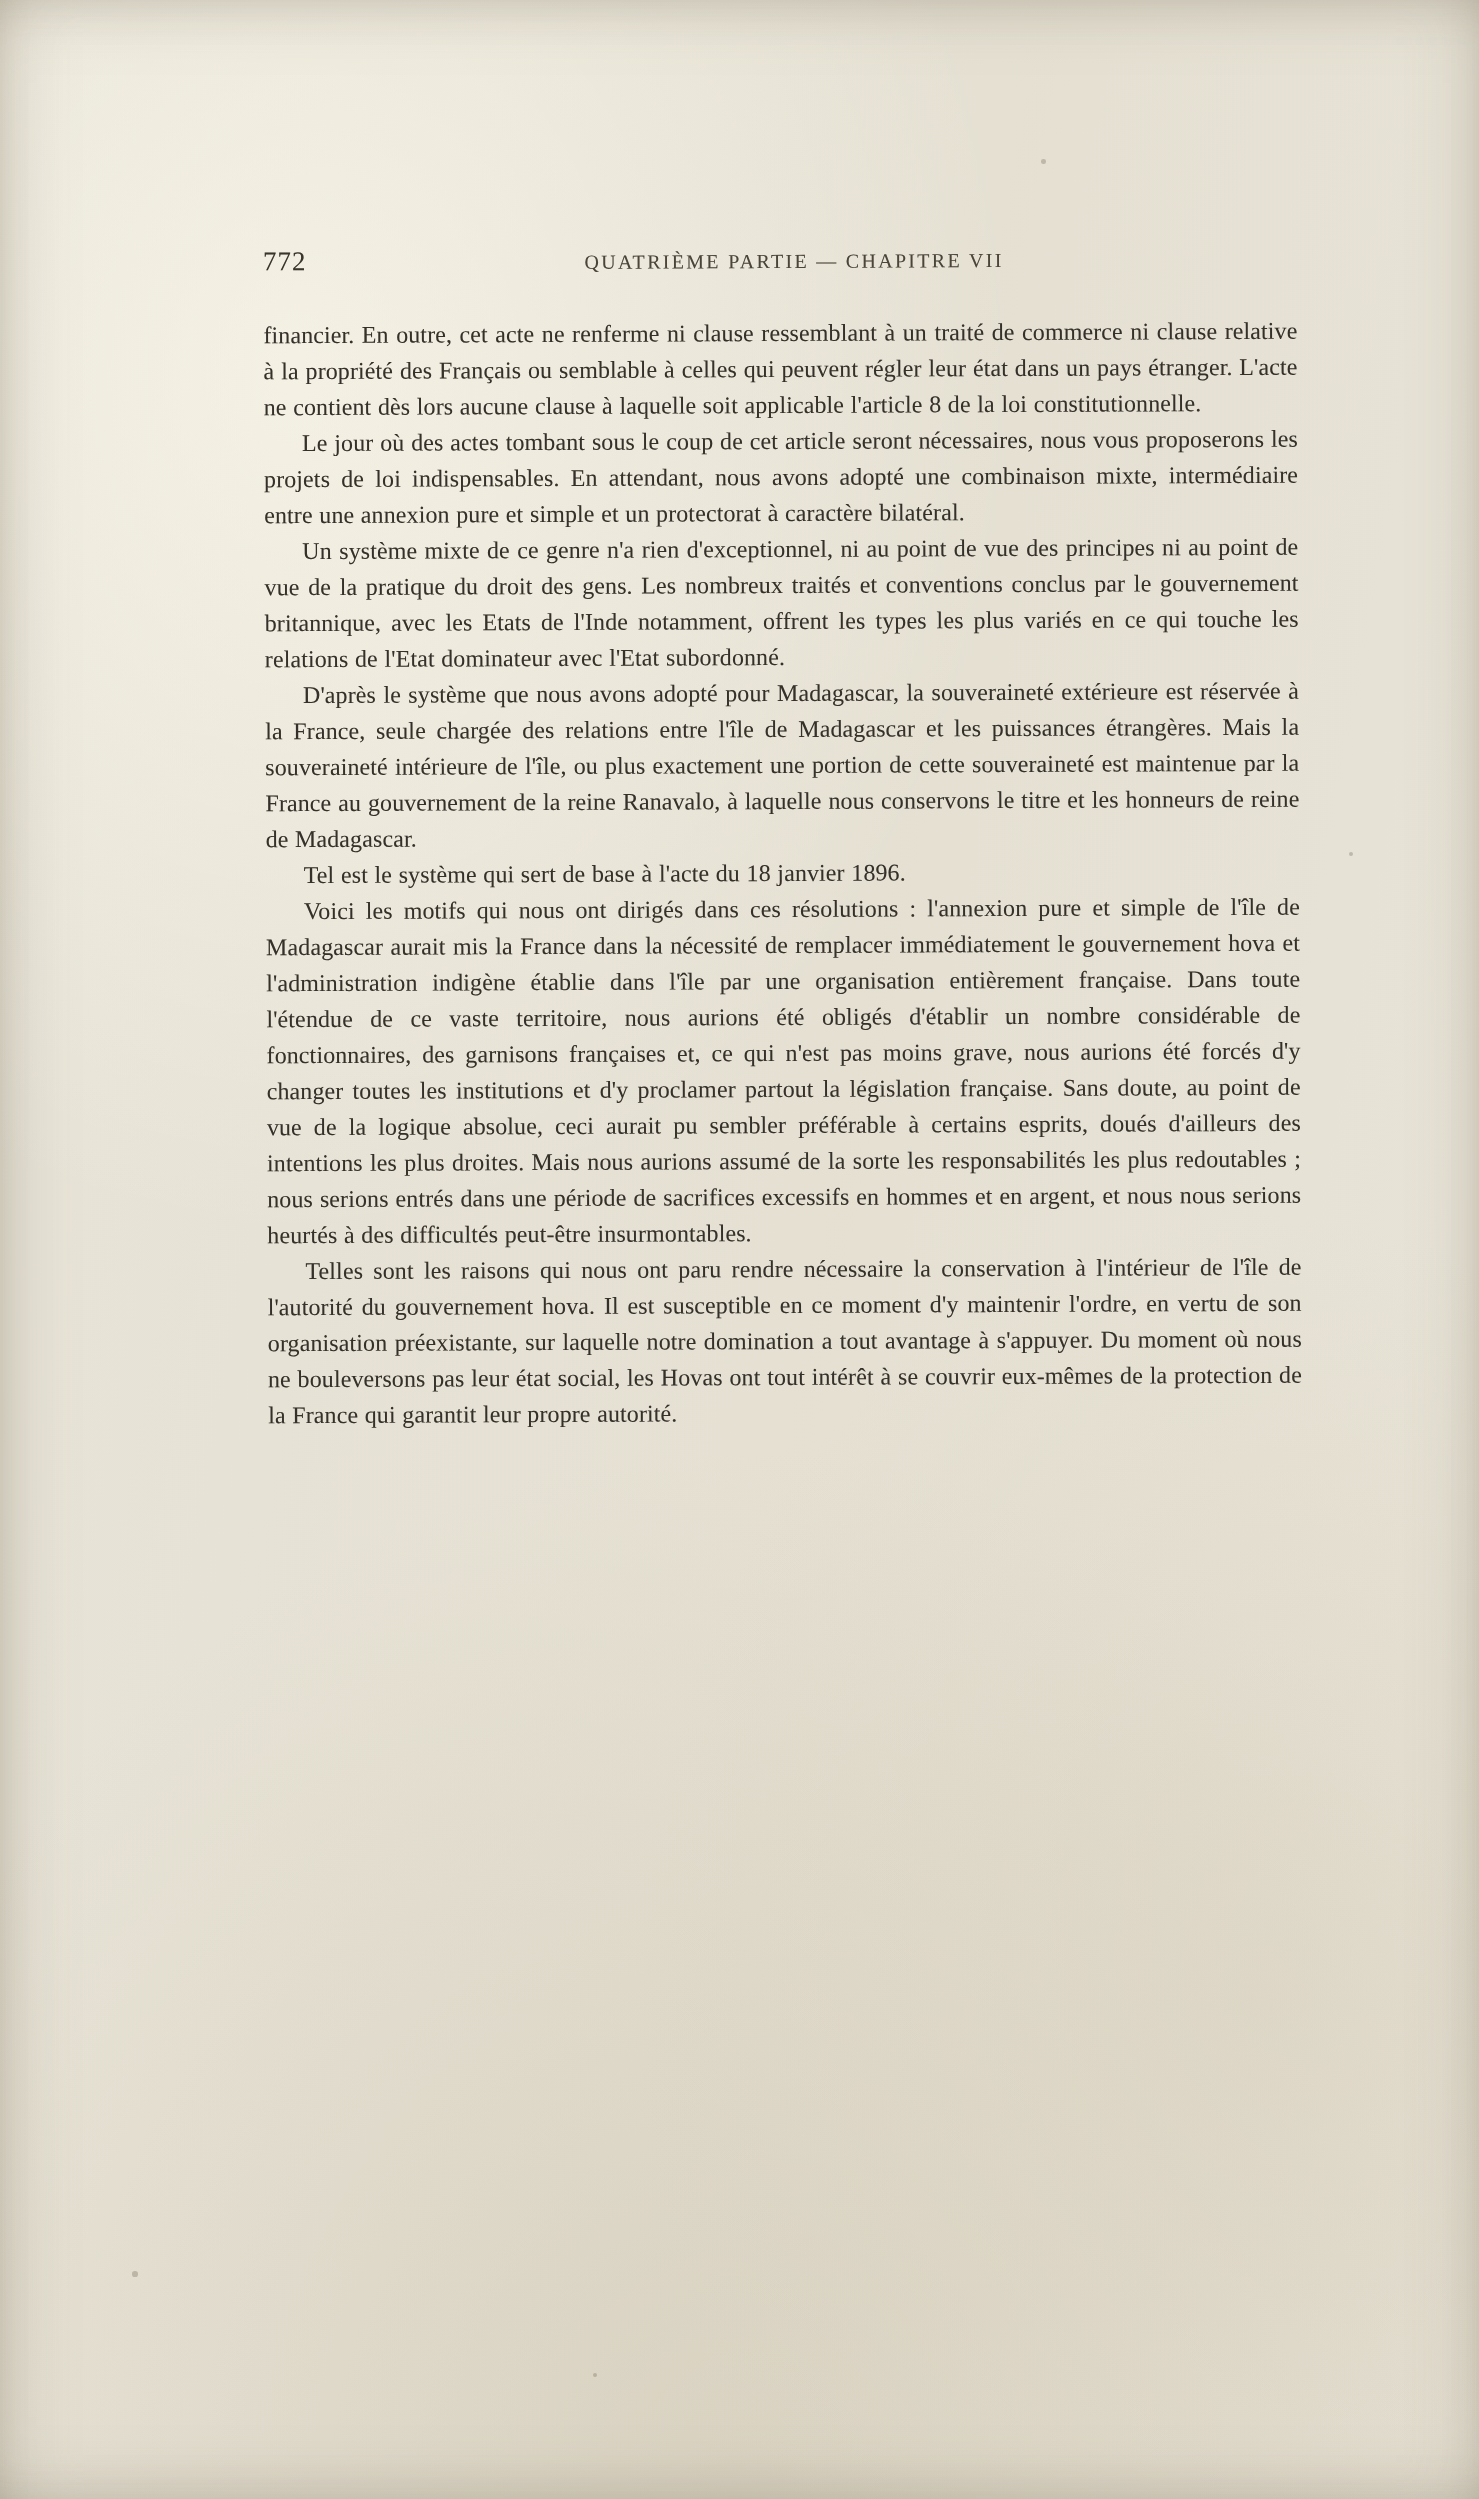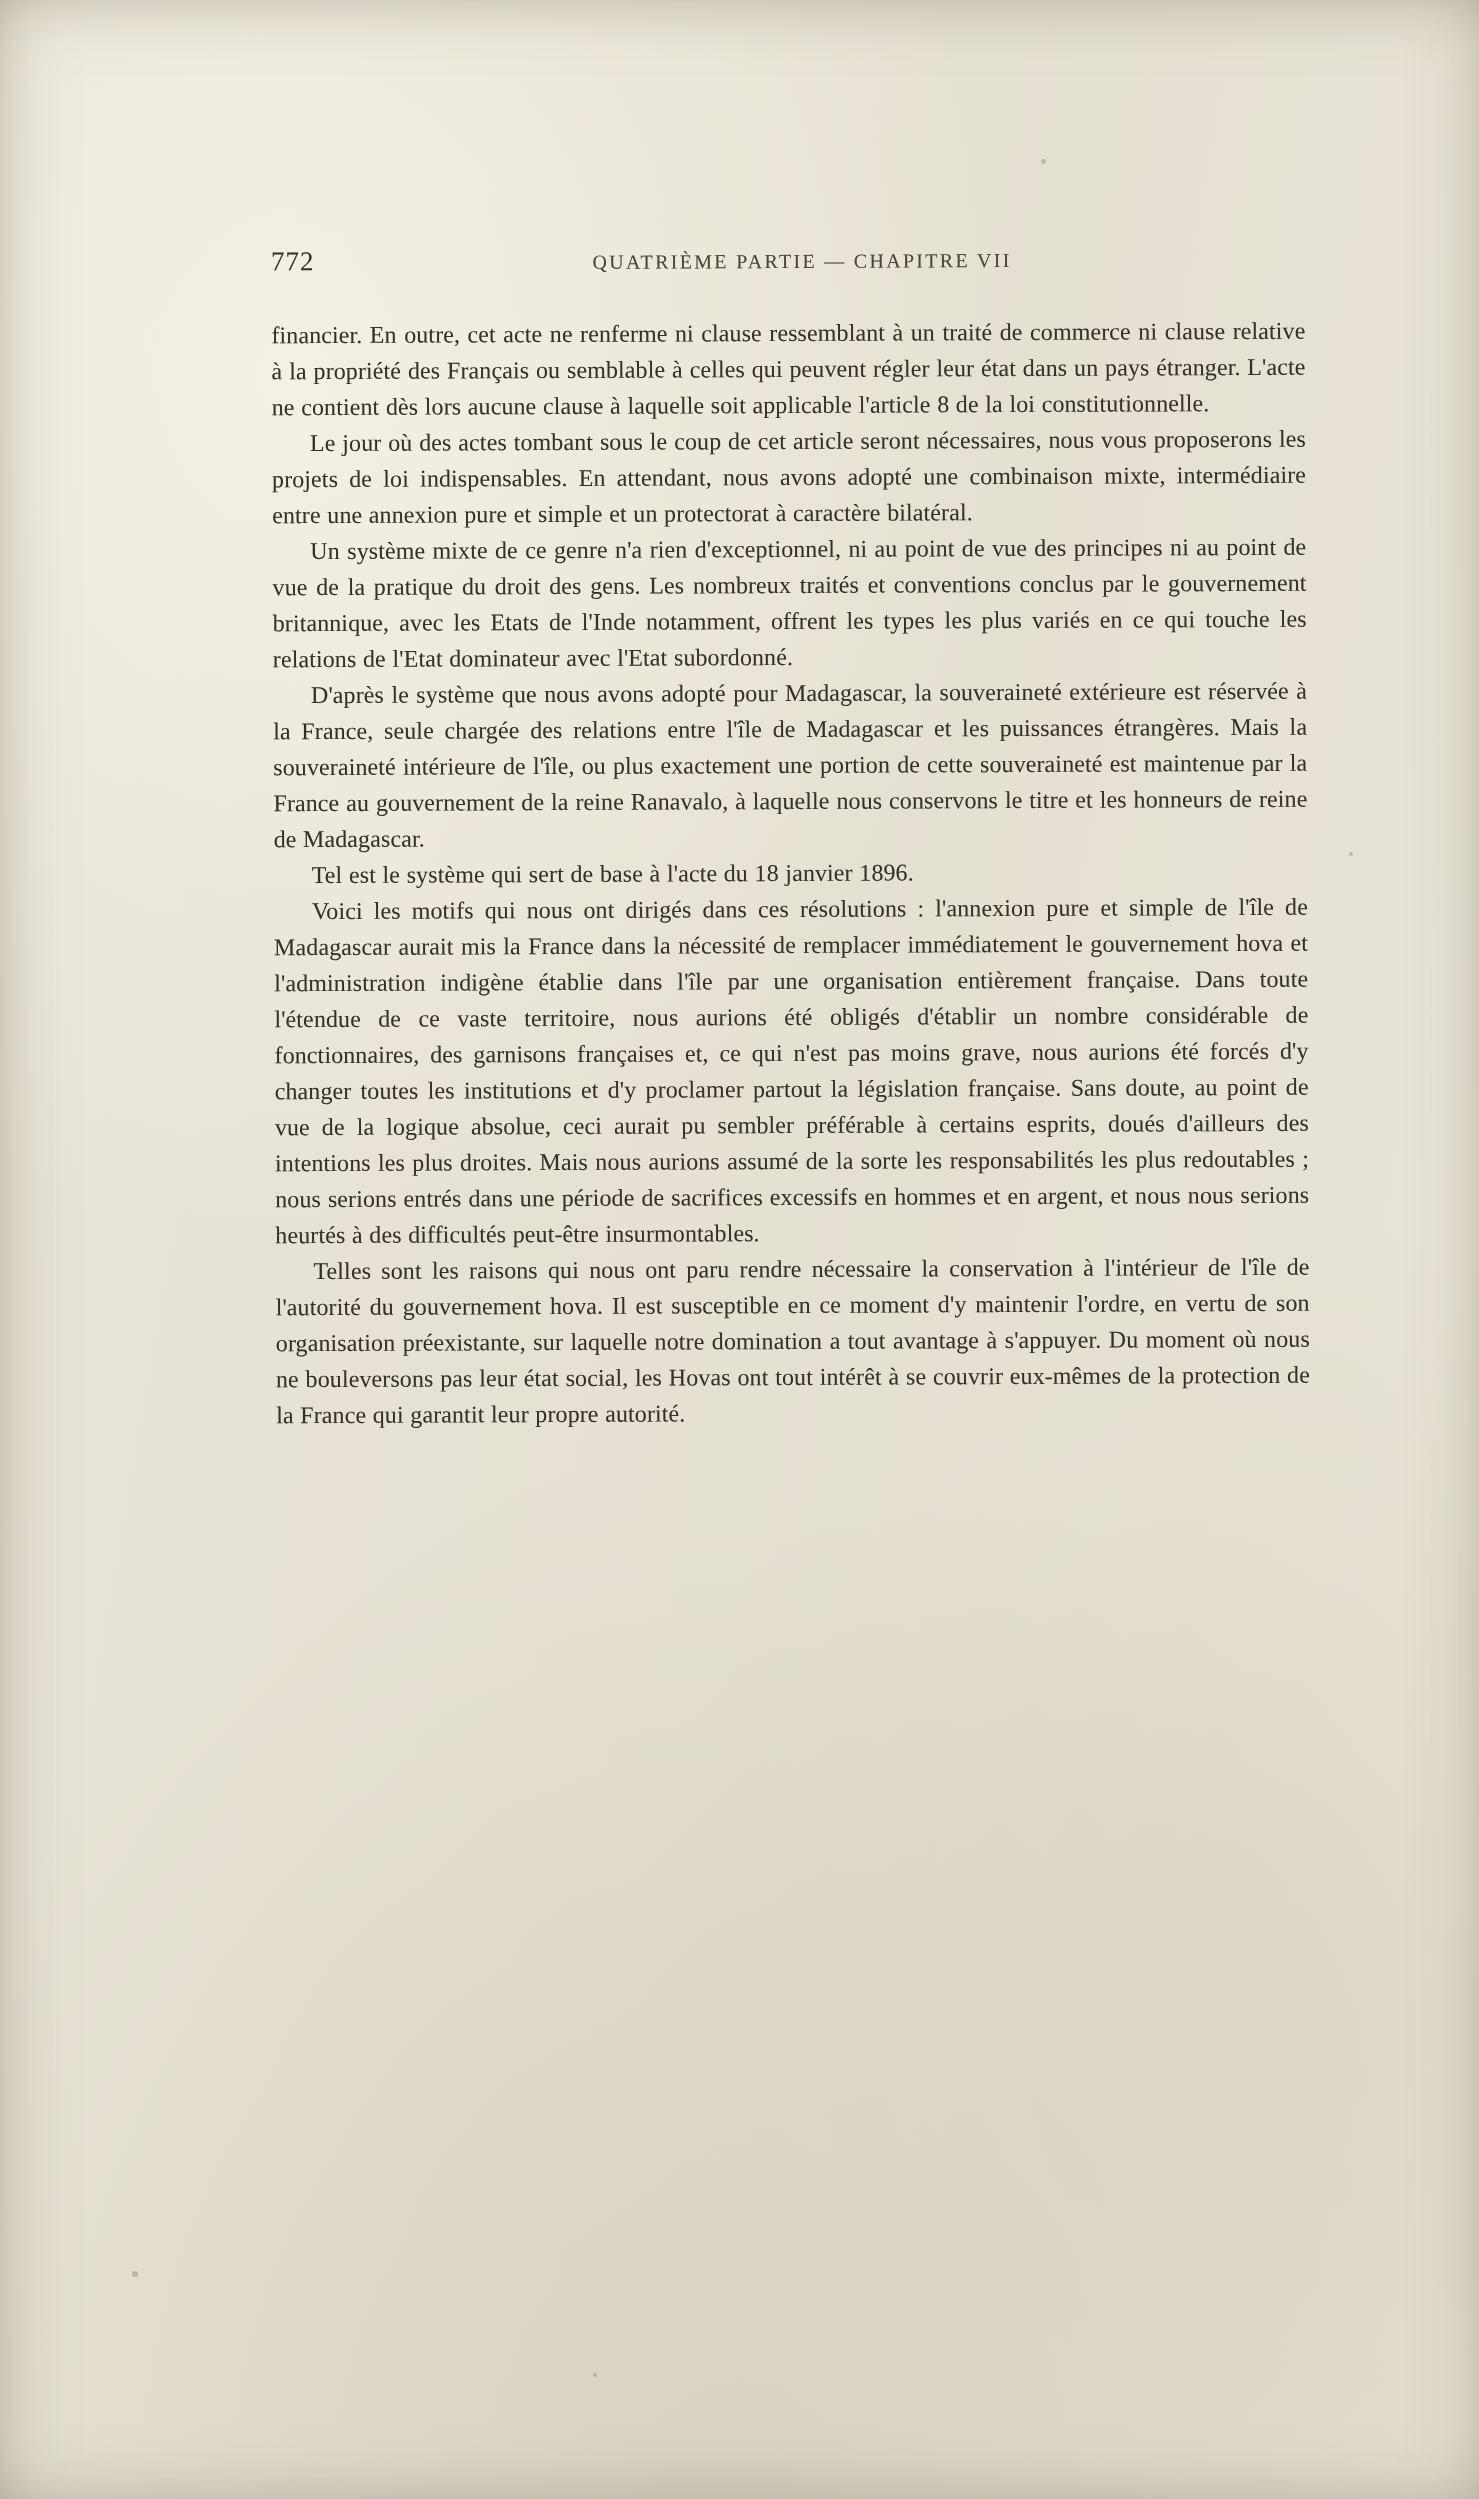--- a/index.html
+++ b/index.html
@@ -21,21 +21,21 @@
     inset: 0;
     background:
       radial-gradient(ellipse 70% 50% at 20% 15%, rgba(255,252,240,0.55), rgba(255,252,240,0) 70%),
       radial-gradient(ellipse 60% 45% at 85% 80%, rgba(214,205,186,0.45), rgba(214,205,186,0) 70%),
       radial-gradient(ellipse 90% 60% at 50% 100%, rgba(205,196,176,0.5), rgba(205,196,176,0) 70%),
       linear-gradient(100deg, rgba(233,229,216,0.0) 0%, rgba(222,216,199,0.35) 55%, rgba(234,230,218,0.0) 100%);
     pointer-events: none;
   }
   .page {
     position: absolute;
-    left: 8px; top: 0;
+    left: 0; top: 0;
     width: 1291px;
     height: 2500px;
   }
   .text-block {
     position: absolute;
     left: 263px;
     top: 244px;
     width: 1034px;
   }
   .header-row {

